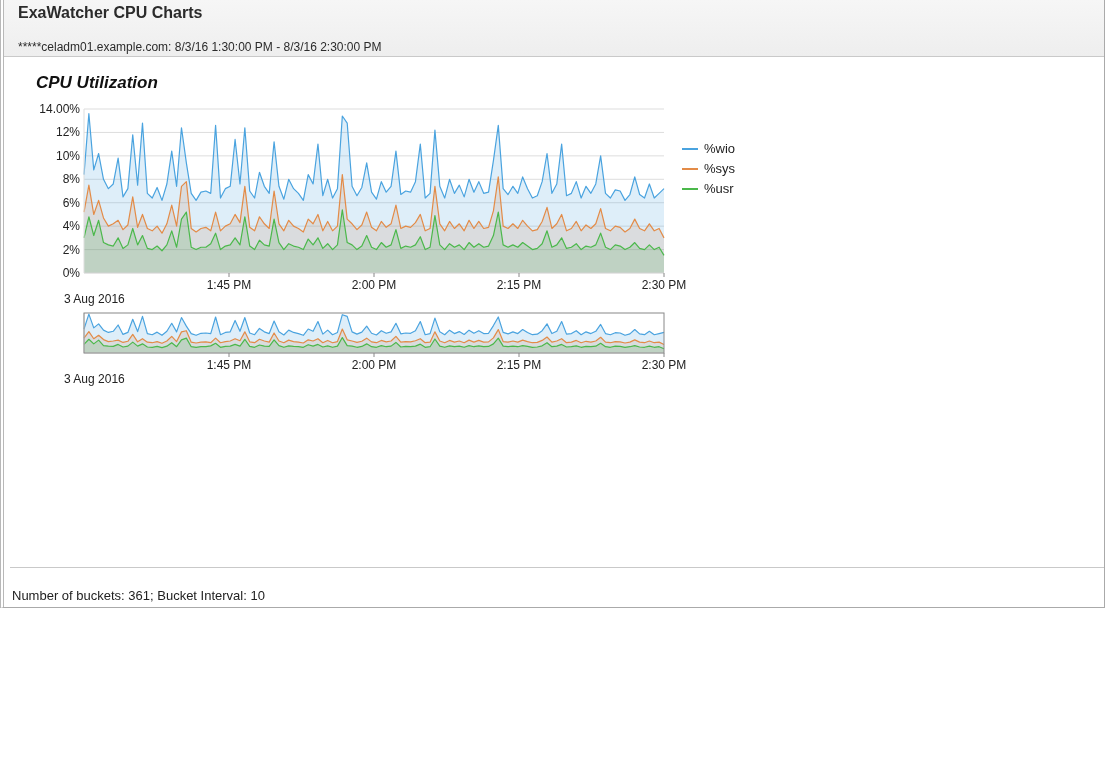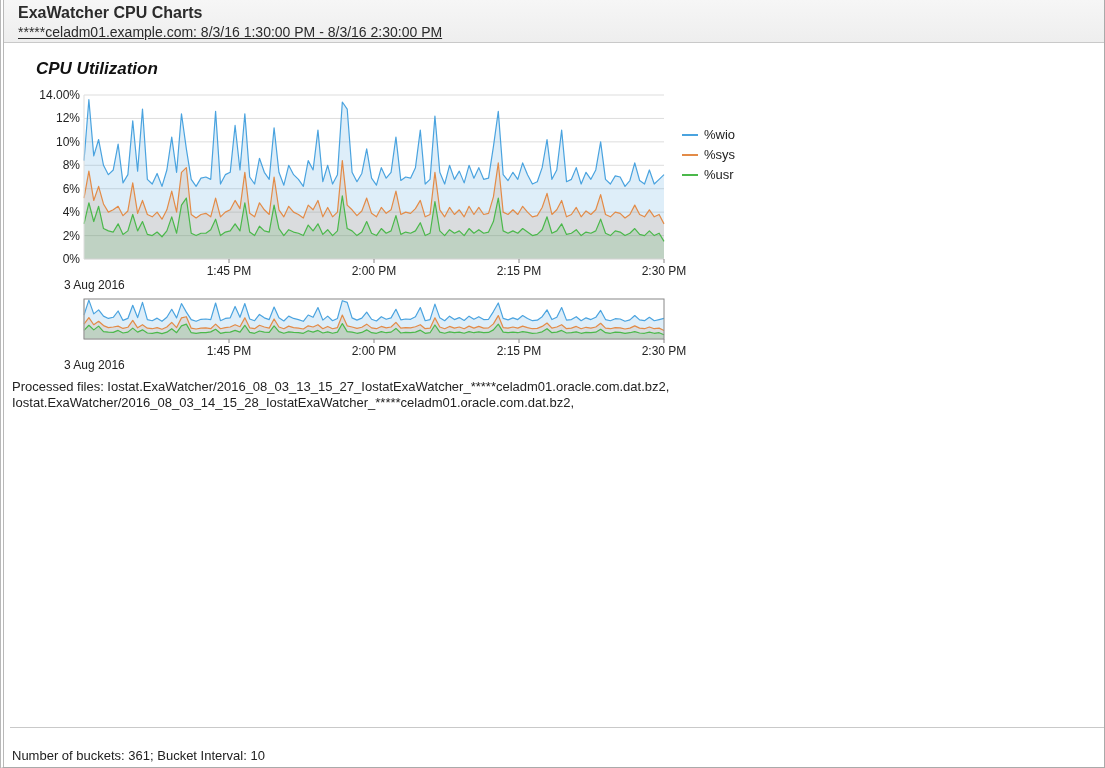--- a/index.html
+++ b/index.html
@@ -9,41 +9,40 @@
     font-size: 13px;
     color: #222;
     background: #fff;
     width: 1105px;
     height: 768px;
     overflow: hidden;
   }
   .frame {
     position: relative;
     width: 1105px;
-    height: 768px;
+    height: 608px;
     box-sizing: border-box;
     border-left: 4px double #b8b8b8;
     border-right: 1px solid #aaa;
     border-bottom: 1px solid #aaa;
   }
   .header {
     padding: 4px 6px 2px 14px;
     border-bottom: 1px solid #c9c9c9;
     background: linear-gradient(#f6f6f6, #eeeeee);
   }
   .header .title {
     font-size: 16px;
     font-weight: bold;
     color: #2b2b2b;
   }
   .header .sub {
-    font-size: 14px;
+    font-size: 12px;
     color: #2b2b2b;
-    margin-top: 2px;
-    text-decoration: underline;
+    margin-top: 18px;
   }
   .chart-title {
     font-size: 17px;
     font-weight: bold;
     margin: 16px 12px 6px 32px;
     color: #111;
     font-style: italic;
   }
   .chart-wrap {
     position: relative;
@@ -142,16 +141,15 @@
         <text x="350" y="60" text-anchor="middle" font-size="12" fill="#222">2:00 PM</text>
         <line x1="495" x2="495" y1="44" y2="48" stroke="#888"></line>
         <text x="495" y="60" text-anchor="middle" font-size="12" fill="#222">2:15 PM</text>
         <line x1="640" x2="640" y1="44" y2="48" stroke="#888"></line>
         <text x="640" y="60" text-anchor="middle" font-size="12" fill="#222">2:30 PM</text>
         <text x="40" y="74" font-size="12" fill="#222" text-anchor="start">3 Aug 2016</text>
         <rect x="60" y="4" width="580" height="40" fill="none" stroke="#888" stroke-width="1"></rect>
       </svg>
   </div>
 
-  <div class="footer-text" style="max-width:700px; line-height:1.25;">Processed files: Iostat.ExaWatcher/2016_08_03_13_15_27_IostatExaWatcher_*****celadm01.oracle.com.dat.bz2, Iostat.ExaWatcher/2016_08_03_14_15_28_IostatExaWatcher_*****celadm01.oracle.com.dat.bz2,</div>
 
   <div class="bottom-status">Number of buckets: 361; Bucket Interval: 10</div>
 </div>
 
 </body></html>

